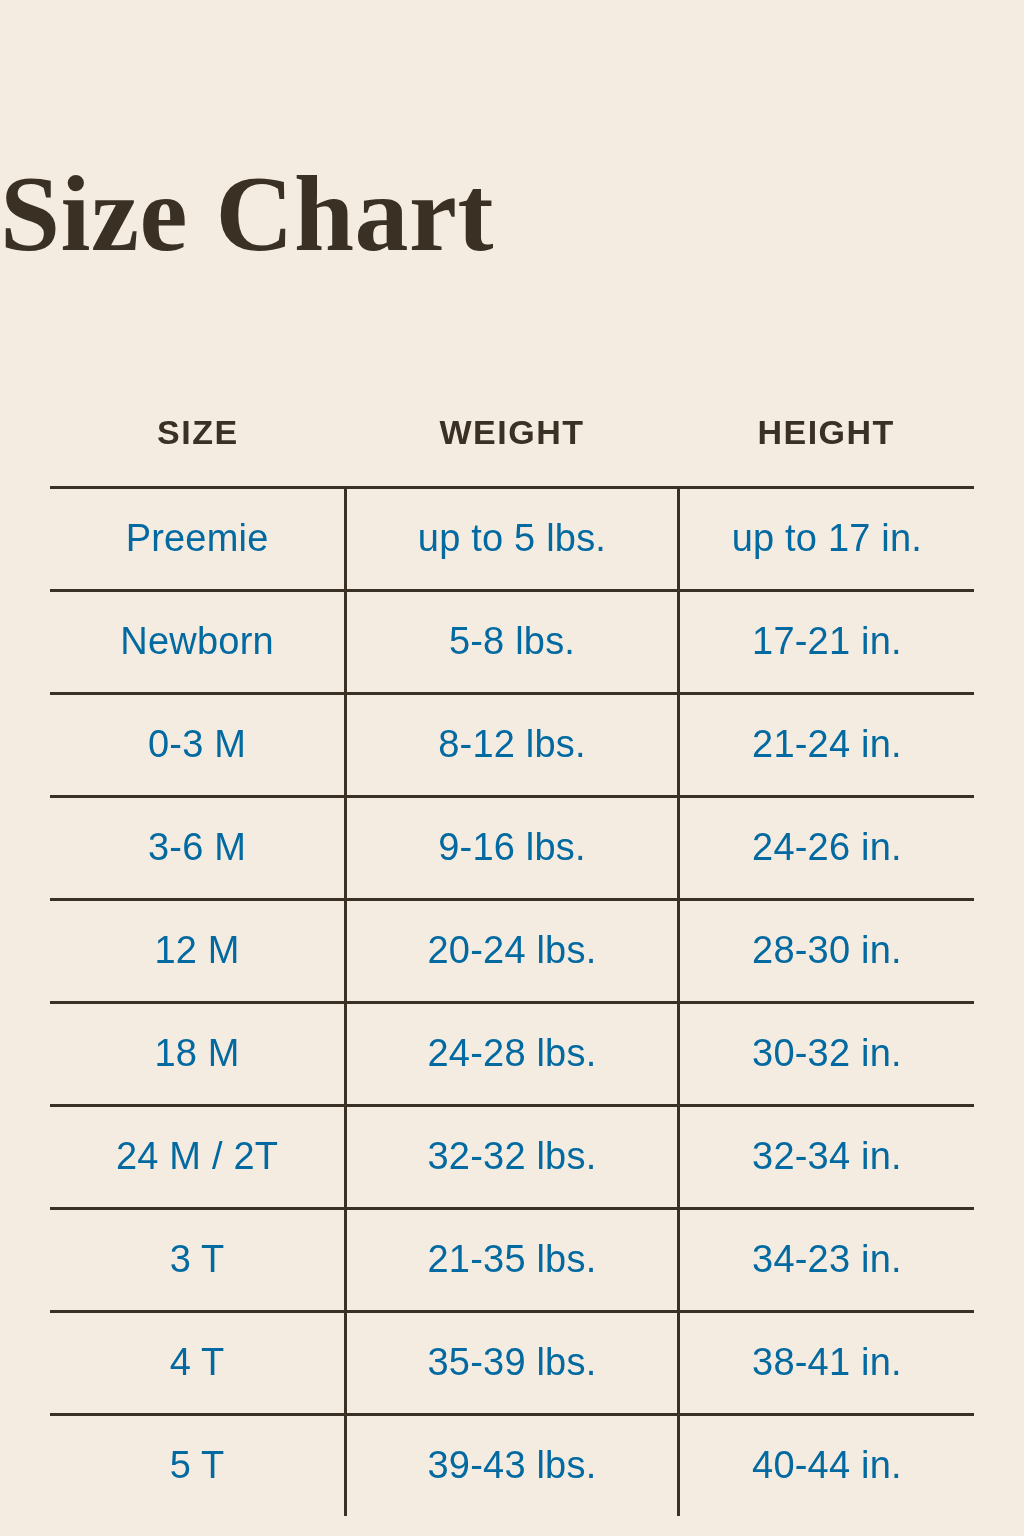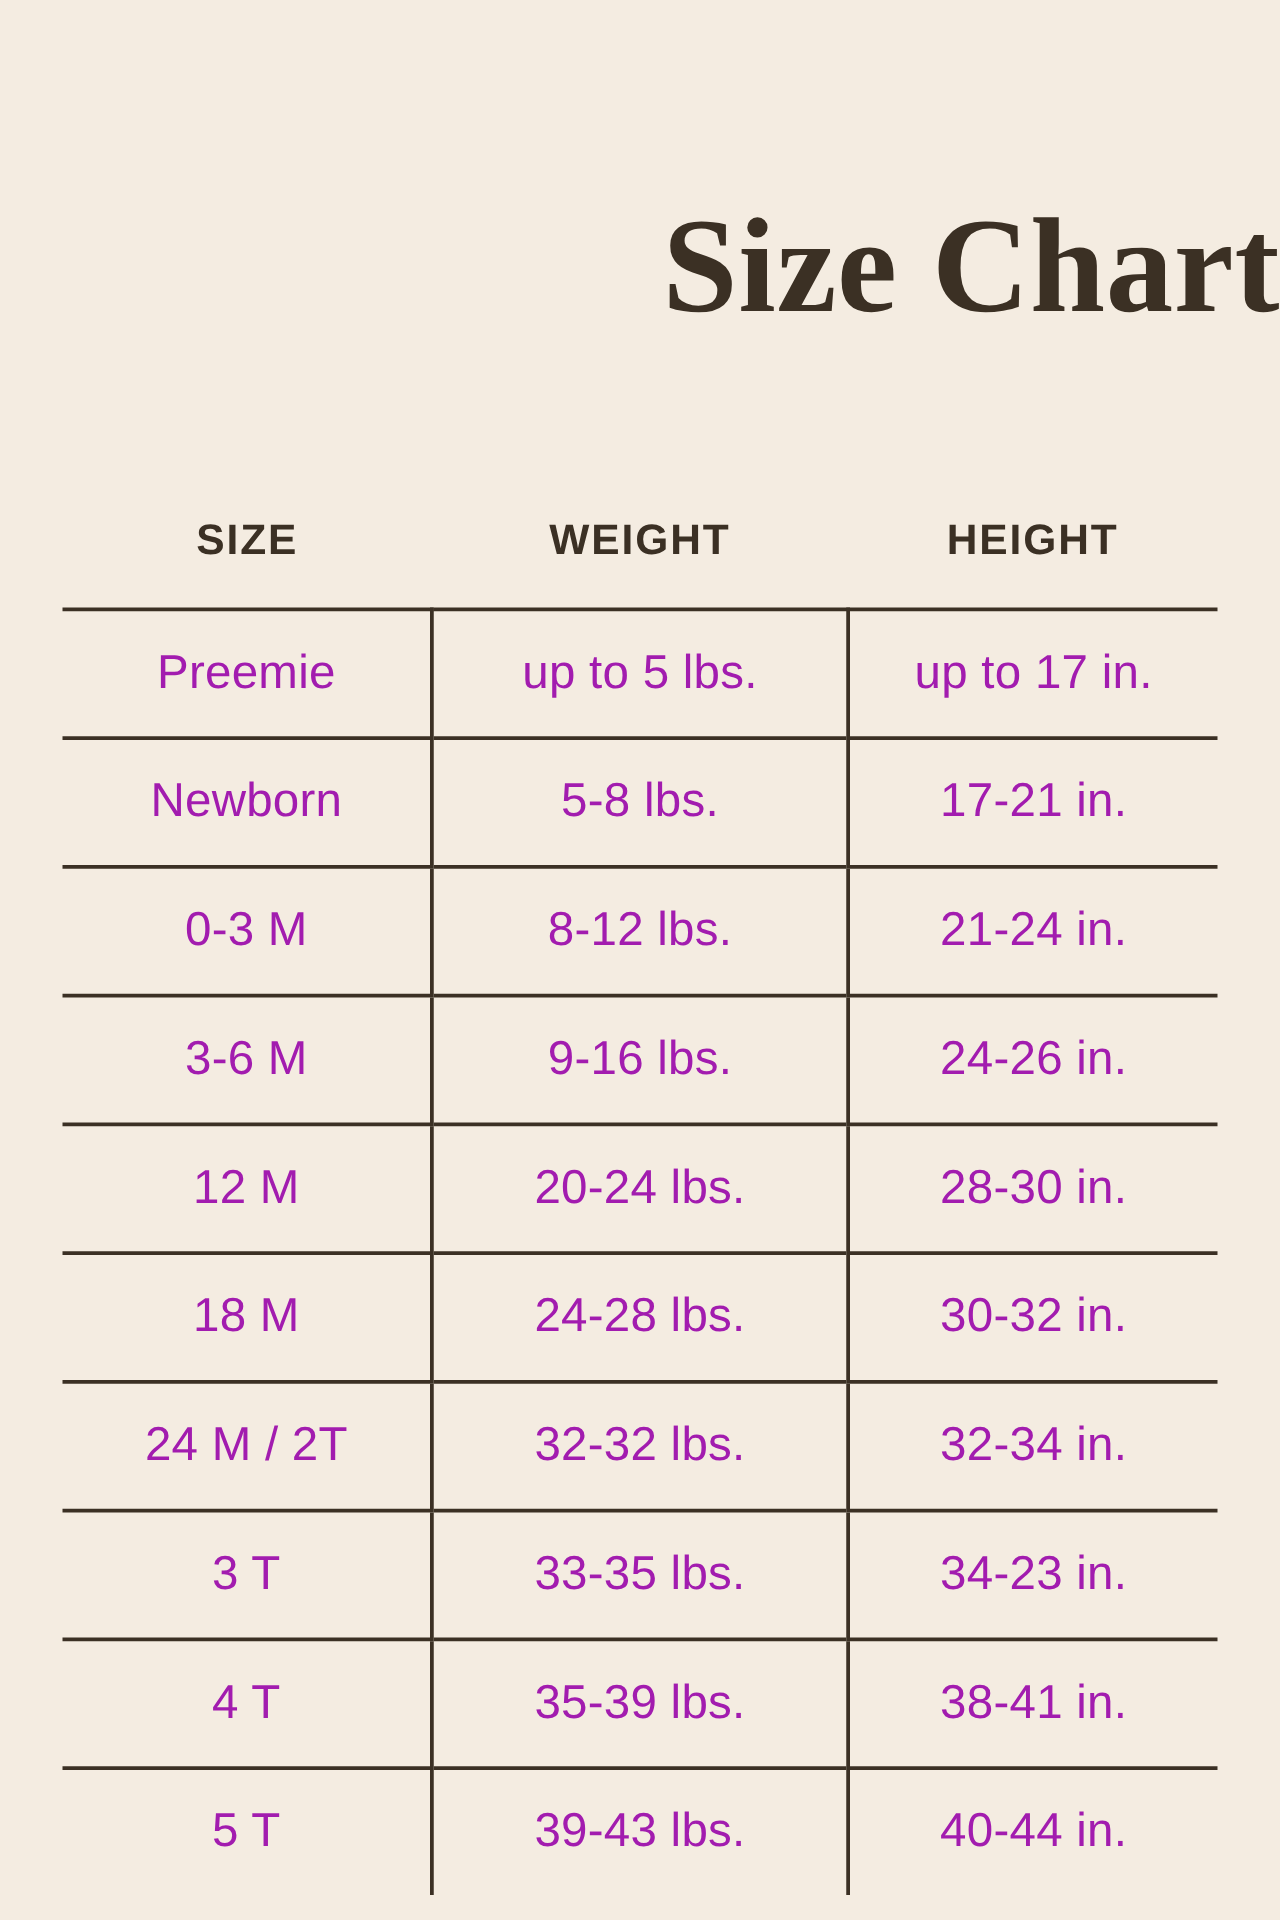--- a/index.html
+++ b/index.html
@@ -19,21 +19,21 @@
     width: 1024px;
     height: 1536px;
     box-sizing: border-box;
     background: #f4ece1;
   }
   .title {
     font-family: "Liberation Serif", serif;
     font-weight: bold;
     font-size: 108px;
     line-height: 1;
-    text-align: right;
+    text-align: left;
     color: #3b3024;
     padding-top: 88px;
     letter-spacing: 0.5px;
   }
   .table-wrap {
     margin: 0 auto;
     width: 924px;
     padding-top: 72px;
   }
   table.size-table {
@@ -50,21 +50,21 @@
     letter-spacing: 1.5px;
     color: #3b3024;
     text-align: center;
     padding: 0 0 34px 0;
     border: none;
     background: transparent;
   }
   table.size-table td {
     font-size: 38px;
     font-weight: 400;
-    color: #a21caf;
+    color: #0369a1;
     text-align: center;
     height: 100px;
     padding: 0;
     border-top: 3px solid #3b3024;
     border-right: 3px solid #3b3024;
     letter-spacing: 0.2px;
   }
   table.size-table td:last-child {
     border-right: none;
   }
@@ -126,21 +126,21 @@
           <td>24-28 lbs.</td>
           <td>30-32 in.</td>
         </tr>
         <tr>
           <td>24 M / 2T</td>
           <td>32-32 lbs.</td>
           <td>32-34 in.</td>
         </tr>
         <tr>
           <td>3 T</td>
-          <td>33-35 lbs.</td>
+          <td>21-35 lbs.</td>
           <td>34-23 in.</td>
         </tr>
         <tr>
           <td>4 T</td>
           <td>35-39 lbs.</td>
           <td>38-41 in.</td>
         </tr>
         <tr>
           <td>5 T</td>
           <td>39-43 lbs.</td>

